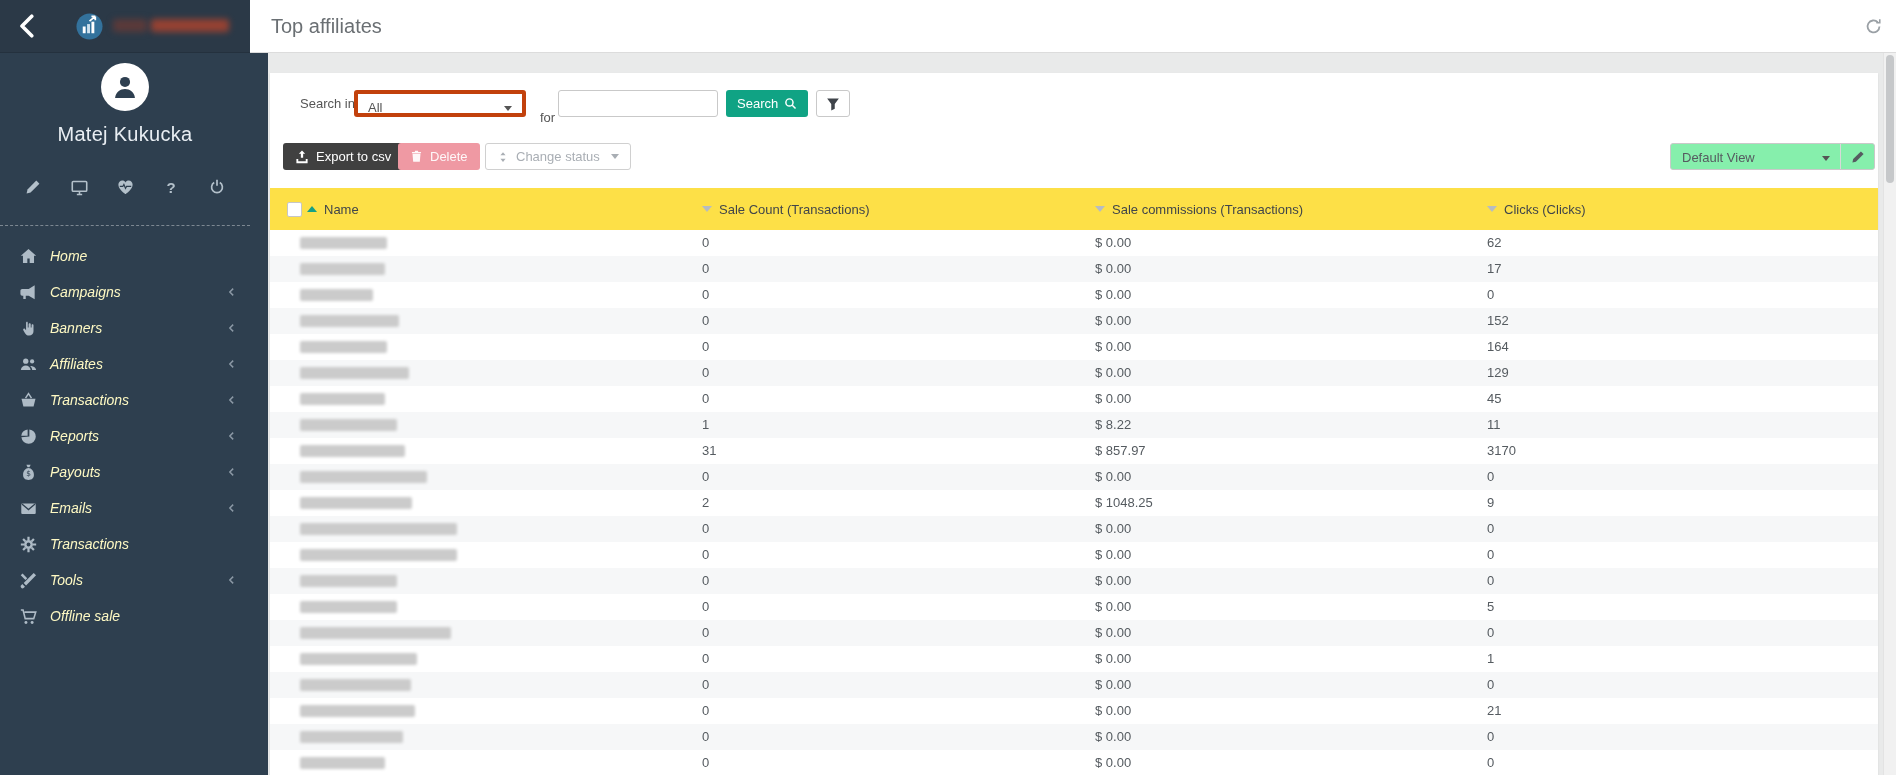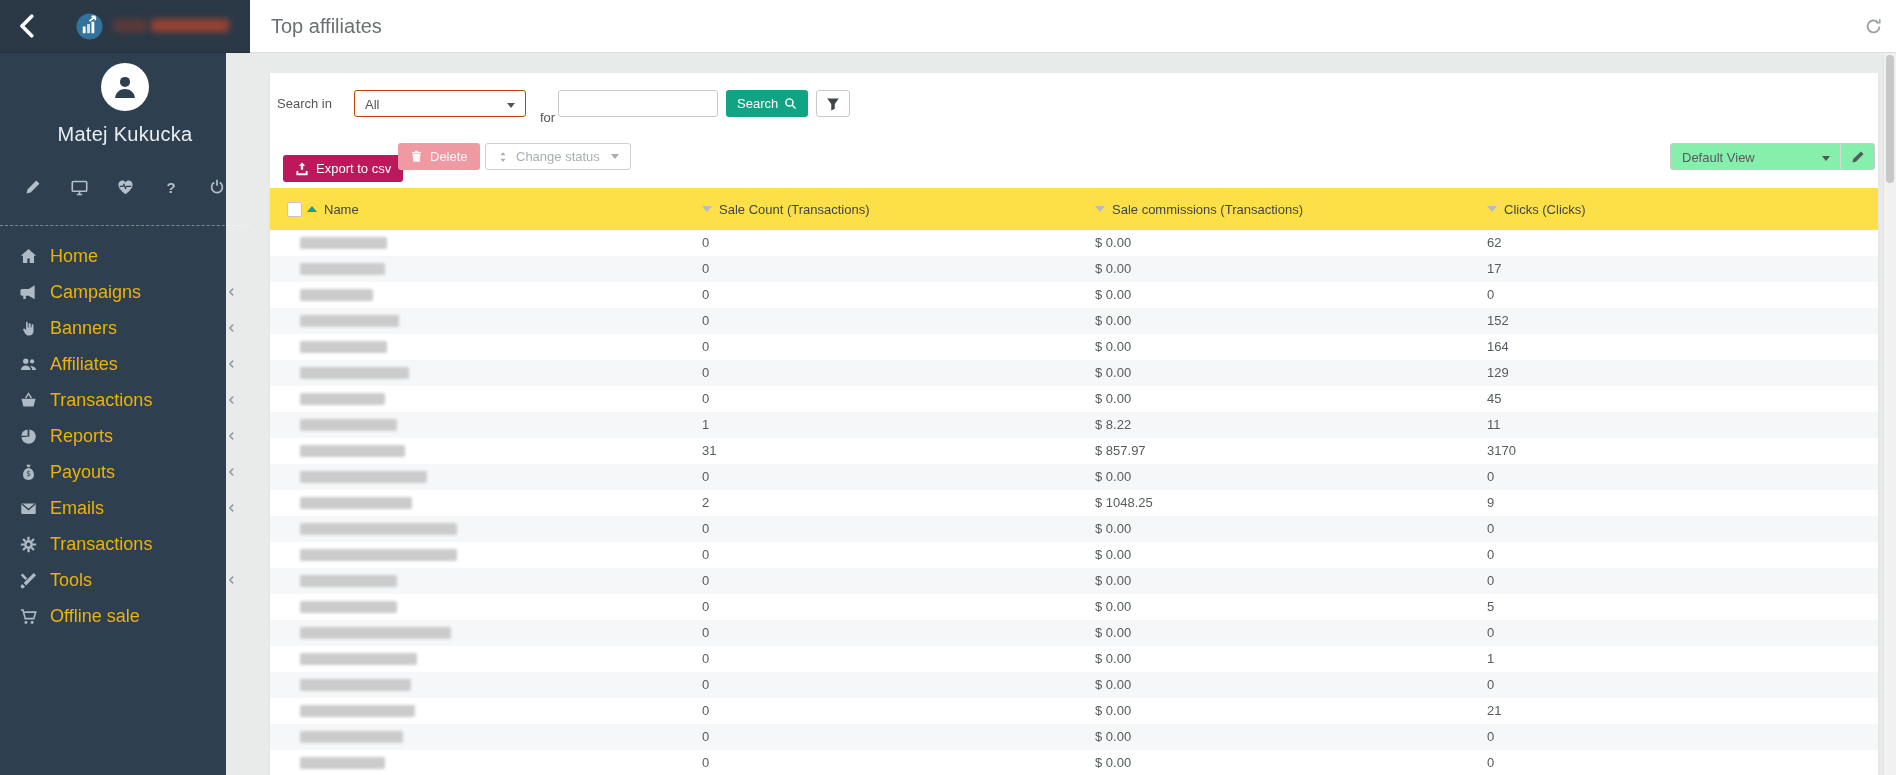--- a/index.html
+++ b/index.html
@@ -1,68 +1,68 @@
 <!DOCTYPE html>
 <html><head>
 <meta charset="utf-8">
 <style>
   * { margin:0; padding:0; box-sizing:border-box; }
   html,body { width:1896px; height:775px; overflow:hidden; font-family:"Liberation Sans","DejaVu Sans",sans-serif; background:#e9eaea; }
 
   
-  .sidebar { position:absolute; left:0; top:0; width:226px; height:775px; background:#2e3f4f; }
+  .sidebar { position:absolute; left:0; top:0; width:268px; height:775px; background:#2e3f4f; }
   .sidebar-header { position:absolute; left:0; top:0; width:250px; height:53px; background:#2b3947; border-bottom:1px solid #24313e; }
   .back-btn { position:absolute; left:16px; top:14px; width:24px; height:24px; cursor:pointer; }
   .logo-circle { position:absolute; left:76px; top:13px; width:27px; height:27px; }
   .blur-blob { position:absolute; border-radius:3px; filter:blur(3px); }
   .hdr-blob1 { left:113px; top:19px; width:34px; height:13px; background:#5a3a3a; }
   .hdr-blob2 { left:151px; top:19px; width:78px; height:13px; background:#a8432f; opacity:.85; }
 
   .avatar-wrap { position:absolute; left:101px; top:63px; width:48px; height:48px; background:#ffffff; border-radius:50%; display:flex; align-items:center; justify-content:center; }
   .user-name { position:absolute; left:0; top:123px; width:250px; text-align:center; color:#e9eef3; font-size:20px; font-weight:400; letter-spacing:.3px; }
 
   .quick-icons { position:absolute; left:24px; top:178px; width:202px; display:flex; justify-content:space-between; align-items:center; color:#b3c0ca; }
   .quick-icons .qi { width:18px; height:18px; display:flex; align-items:center; justify-content:center; cursor:pointer; }
   .qi-help { font-size:15px; font-weight:bold; color:#b3c0ca; }
 
   .side-divider { position:absolute; left:0; top:225px; width:250px; border-top:1px dashed rgba(255,255,255,.38); }
 
   .menu { position:absolute; left:0; top:238px; width:250px; }
   .menu-item { position:relative; height:36px; display:flex; align-items:center; padding-left:20px; cursor:pointer; }
   .menu-item .mi-icon { width:17px; height:17px; margin-right:13px; color:#aebbc6; flex:0 0 17px; }
-  .menu-item .mi-label { color:#eab308; font-size:18px; }
+  .menu-item .mi-label { color:#fef9c3; font-size:14px;font-style:italic; }
   .menu-item .mi-chevron { position:absolute; right:14px; top:50%; transform:translateY(-50%); width:9px; height:9px; color:#8b98a5; }
 
   
   .topbar { position:absolute; left:250px; top:0; width:1646px; height:53px; background:#ffffff; border-bottom:1px solid #dcdcdc; }
   .page-title { position:absolute; left:21px; top:0; height:49px; line-height:52px; color:#6a6f73; font-size:20px; }
   .refresh-btn { position:absolute; right:14px; top:18px; width:17px; height:17px; color:#9aa0a5; cursor:pointer; }
 
   
   .scrollbar { position:absolute; right:0; top:53px; width:13px; height:722px; background:#f1f1f1; border-left:1px solid #e3e3e3; }
   .scroll-thumb { position:absolute; left:2px; right:2px; top:2px; height:128px; background:#c6c8ca; border-radius:5px; }
 
   
   .card { position:absolute; left:270px; top:73px; width:1608px; height:702px; background:#ffffff; box-shadow:0 1px 2px rgba(0,0,0,.08); overflow:hidden; }
 
   
   .filter-row { position:absolute; left:0; top:17px; width:100%; height:27px; font-size:13px; color:#555; }
-  .lbl-search-in { position:absolute; left:7px; top:6px; }
-  .scope-select { position:absolute; left:84px; top:0; width:172px; height:27px; border:1px solid #c2410c; border-radius:3px; background:#fff; cursor:pointer; }
+  .lbl-search-in { position:absolute; left:30px; top:6px; }
+  .scope-select { position:absolute; left:84px; top:0; width:172px; height:27px; border:4px solid #c2410c; border-radius:3px; background:#fff; cursor:pointer; }
   .scope-select .val { position:absolute; left:10px; top:6px; color:#555; }
   .caret-down { position:absolute; right:10px; top:12px; width:0; height:0; border-left:4.5px solid transparent; border-right:4.5px solid transparent; border-top:5px solid #555; }
   .lbl-for { position:absolute; left:270px; top:20px; }
   .query-input { position:absolute; left:288px; top:0; width:160px; height:27px; border:1px solid #c9c9c9; border-radius:3px; background:#fff; padding:0 8px; font-size:13px; font-family:inherit; color:#444; }
   .search-btn { position:absolute; left:456px; top:0; height:27px; padding:0 11px; background:#10a384; border:none; border-radius:3px; color:#fff; font-size:13px; font-family:inherit; display:flex; align-items:center; gap:6px; cursor:pointer; }
   .filter-btn { position:absolute; left:546px; top:0; width:34px; height:27px; background:#fff; border:1px solid #c9c9c9; border-radius:3px; display:flex; align-items:center; justify-content:center; color:#3f444a; cursor:pointer; }
 
   
   .action-row { position:absolute; left:0; top:70px; width:100%; height:27px; font-size:13px; }
   .btn { height:27px; display:inline-flex; align-items:center; gap:7px; border-radius:3px; font-size:13px; font-family:inherit; border:none; cursor:pointer; }
-  .export-btn { position:absolute; left:13px; top:12px; padding:0 12px; background:#be185d; color:#ffffff; }
+  .export-btn { position:absolute; left:13px; top:0; padding:0 12px; background:#404040; color:#ffffff; }
   .delete-btn { position:absolute; left:128px; top:0; padding:0 12px; background:#ef99a3; color:rgba(255,255,255,.92); cursor:default; }
   .status-btn { position:absolute; left:215px; top:0; padding:0 11px; background:#fff; border:1px solid #d0d0d0; color:#a9aeb4;text-align:right; }
   .status-btn .cd { margin-left:4px; width:0; height:0; border-left:4.5px solid transparent; border-right:4.5px solid transparent; border-top:5px solid #a9aeb4; }
   .view-ctrl { position:absolute; left:1400px; top:0; width:205px; height:27px; border:1px solid #c9c9c9; border-radius:3px; background:#86efac; display:flex; }
   .view-select { position:relative; width:172px; height:100%; cursor:pointer; border-right:1px solid #d8d8d8; }
   .view-select .val { position:absolute; left:11px; top:6px; color:#565b60; font-size:13px; }
   .view-edit { width:33px; display:flex; align-items:center; justify-content:center; color:#565b60; cursor:pointer; }
 
   
   .thead { position:absolute; left:0; top:115px; width:100%; height:42px; background:#fde047; font-size:13px; color:#40454a; }

